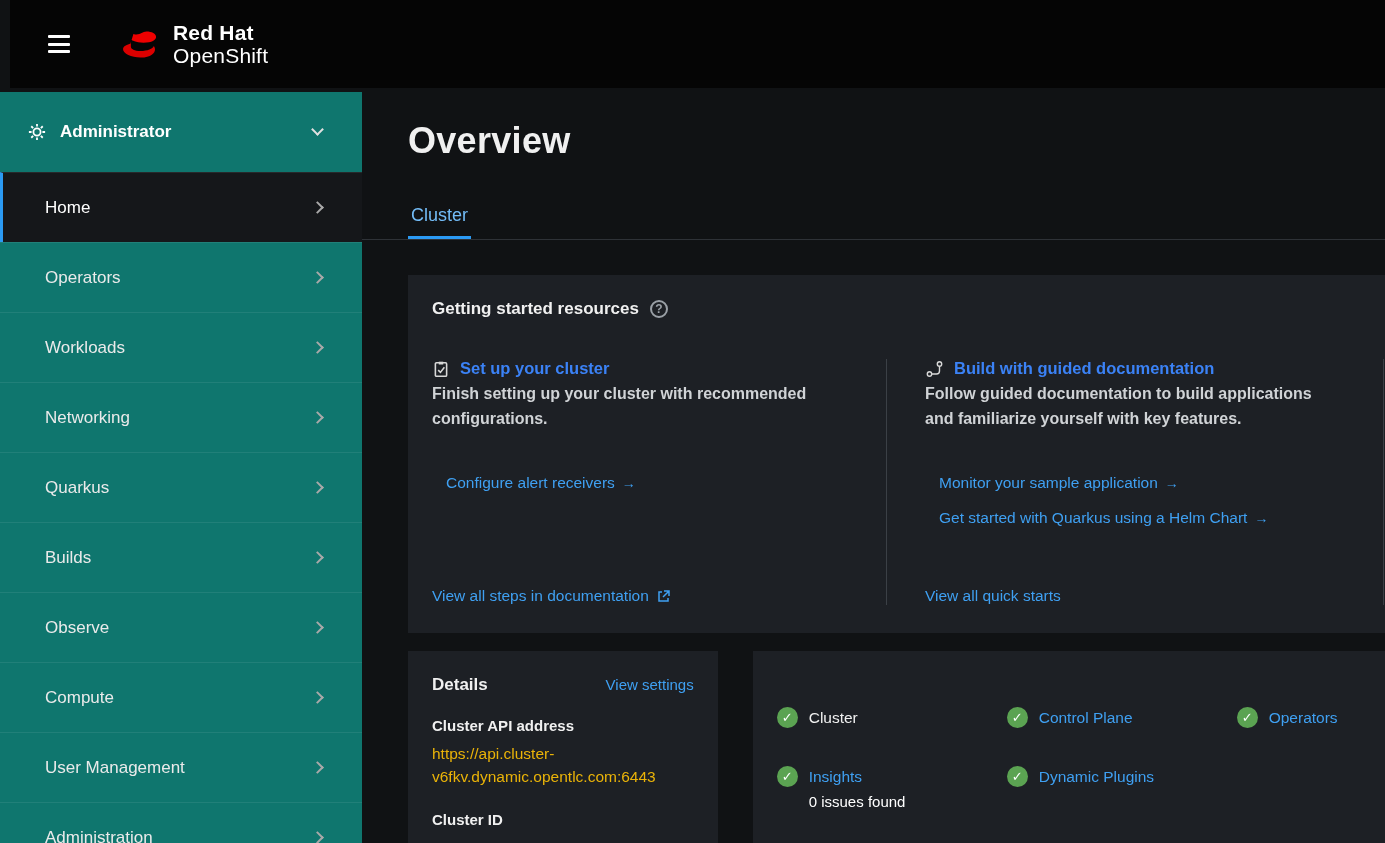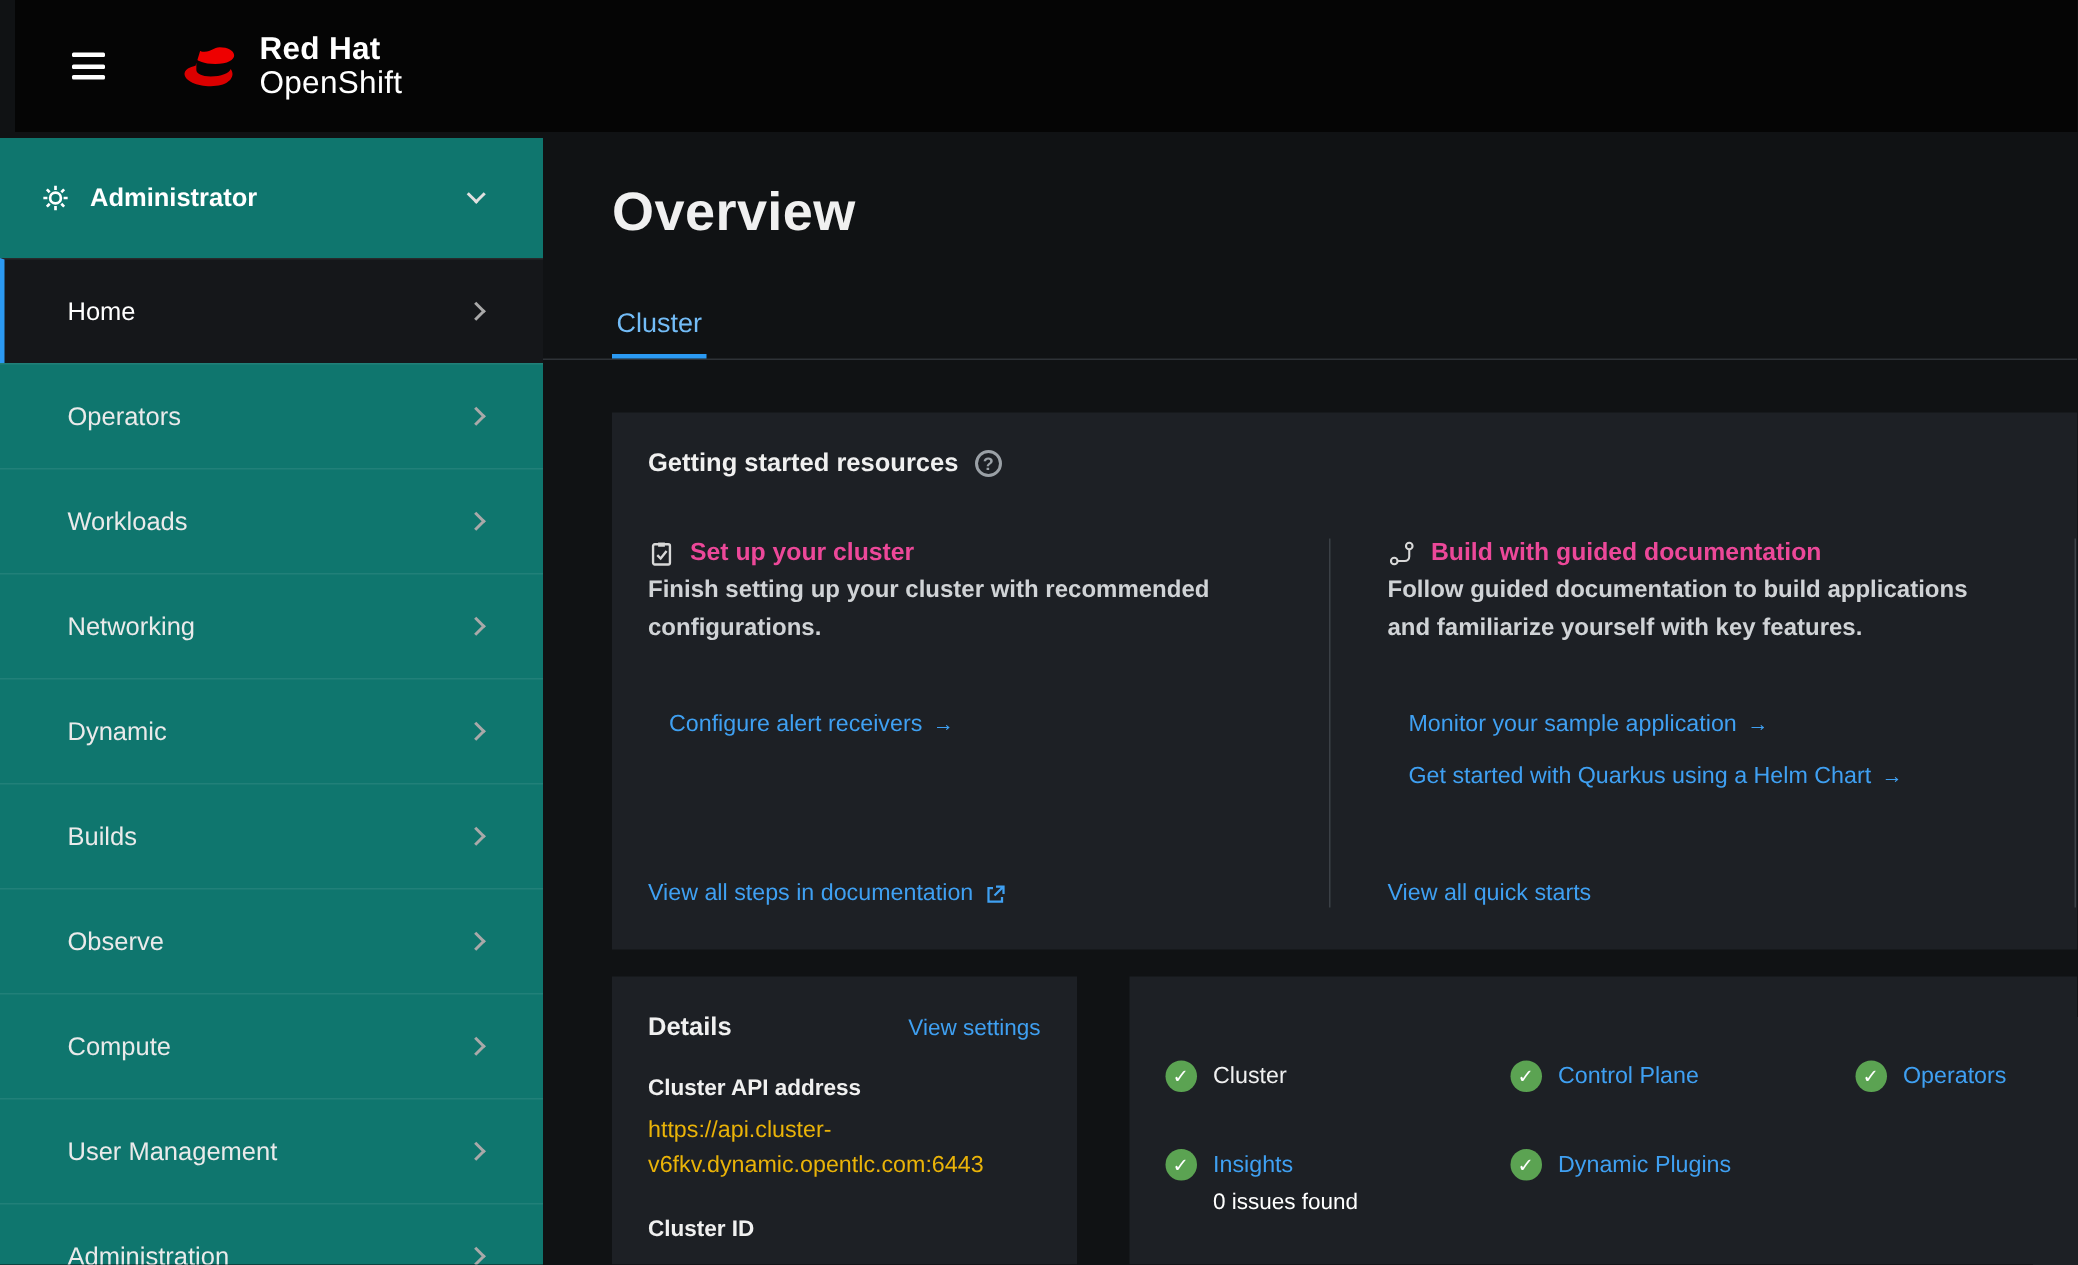--- a/index.html
+++ b/index.html
@@ -77,21 +77,21 @@
     width: 18px; height: 18px; border: 2px solid #9aa0a6; border-radius: 50%;
     color: #9aa0a6; font-size: 12px; font-weight: 700;
     display: inline-flex; align-items: center; justify-content: center; cursor: pointer;
   }
   .gs-cols { display: flex; margin-top: 40px; height: 246px; }
   .gs-col { display: flex; flex-direction: column; }
   .gs-col1 { width: 455px; padding-right: 40px; border-right: 1px solid #3b4046; }
   .gs-col2 { width: 497px; padding-left: 38px; padding-right: 40px; border-right: 1px solid #3b4046; }
   .gs-col-title {
     display: flex; align-items: flex-end; gap: 10px;
-    font-size: 16.5px; font-weight: 700; color: #ec4899; cursor: pointer;
+    font-size: 16.5px; font-weight: 700; color: #3b82f6; cursor: pointer;
   }
   .gs-desc { margin-top: 4px; font-size: 16px; line-height: 1.55; color: #d0d3d6; font-weight: bold; }
   .gs-col1 .gs-desc { max-width: 380px; }
   .gs-col2 .gs-desc { max-width: 432px; }
   .gs-links { margin-top: 26px; padding-left: 14px; display: flex; flex-direction: column; gap: 17px; }
   .gs-link { font-size: 15.5px; color: #3fa0f2; cursor: pointer; }
   .arrow { margin-left: 7px; font-size: 14px; }
   .gs-footer {
     margin-top: auto; font-size: 15.5px; color: #3fa0f2; cursor: pointer;
     display: flex; align-items: center; gap: 8px;
@@ -168,21 +168,21 @@
   </div>
   <div class="nav-item">
     <span>Workloads</span>
     <span class="chev right"></span>
   </div>
   <div class="nav-item">
     <span>Networking</span>
     <span class="chev right"></span>
   </div>
   <div class="nav-item">
-    <span>Dynamic</span>
+    <span>Quarkus</span>
     <span class="chev right"></span>
   </div>
   <div class="nav-item">
     <span>Builds</span>
     <span class="chev right"></span>
   </div>
   <div class="nav-item">
     <span>Observe</span>
     <span class="chev right"></span>
   </div>

